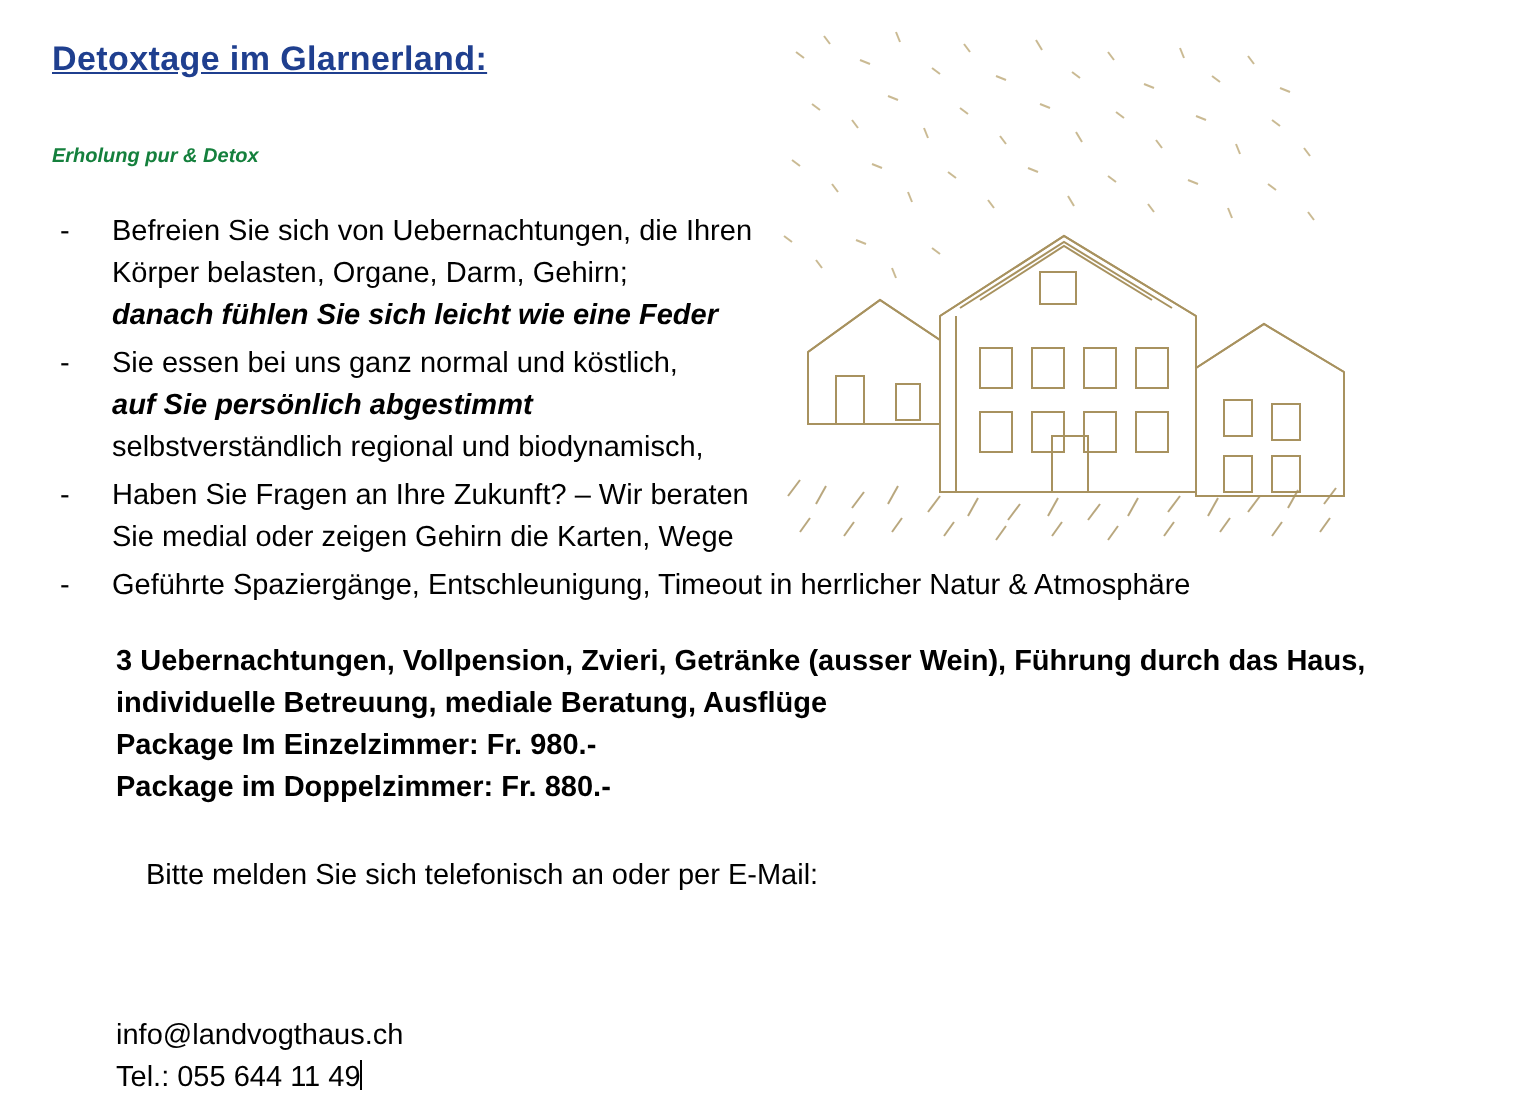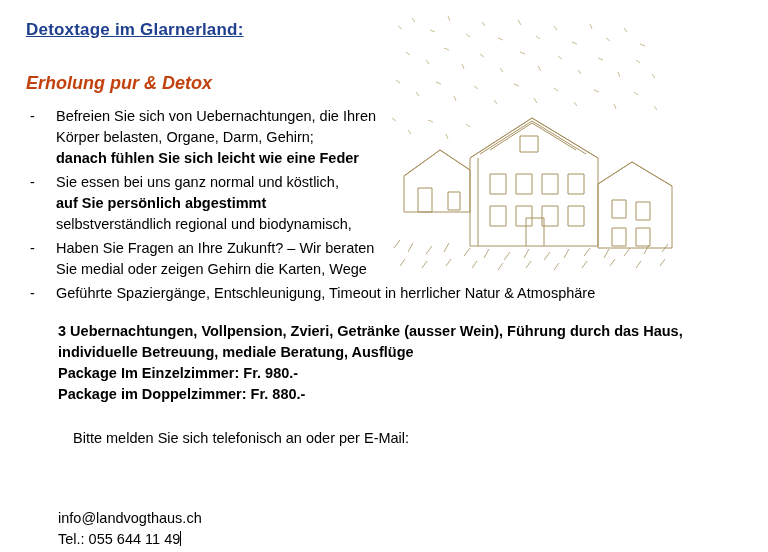--- a/index.html
+++ b/index.html
@@ -42,24 +42,24 @@
     color: #1f3f8f;
     text-decoration: underline;
     letter-spacing: 0.2px;
     text-align: right;
   }
 
   .subtitle {
     position: absolute;
     left: 26px;
     top: 73px;
-    font-size: 18px;
+    font-size: 10px;
     font-weight: bold;
     font-style: italic;
-    color: #c2410c;
+    color: #15803d;
   }
 
   
   .bullets {
     position: absolute;
     left: 30px;
     top: 106px;
     width: 690px;
   }
   .bullet-row {
@@ -77,20 +77,21 @@
   .bullet-text {
     font-size: 14.5px;
     line-height: 21px;
   }
   .bullet-text .ln {
     display: block;
     white-space: pre;
   }
   .bullet-text .emph {
     font-weight: bold;
+    font-style: italic;
   }
 
   
   .package {
     position: absolute;
     left: 58px;
     top: 321px;
     width: 680px;
     font-size: 14.5px;
     line-height: 21px;

